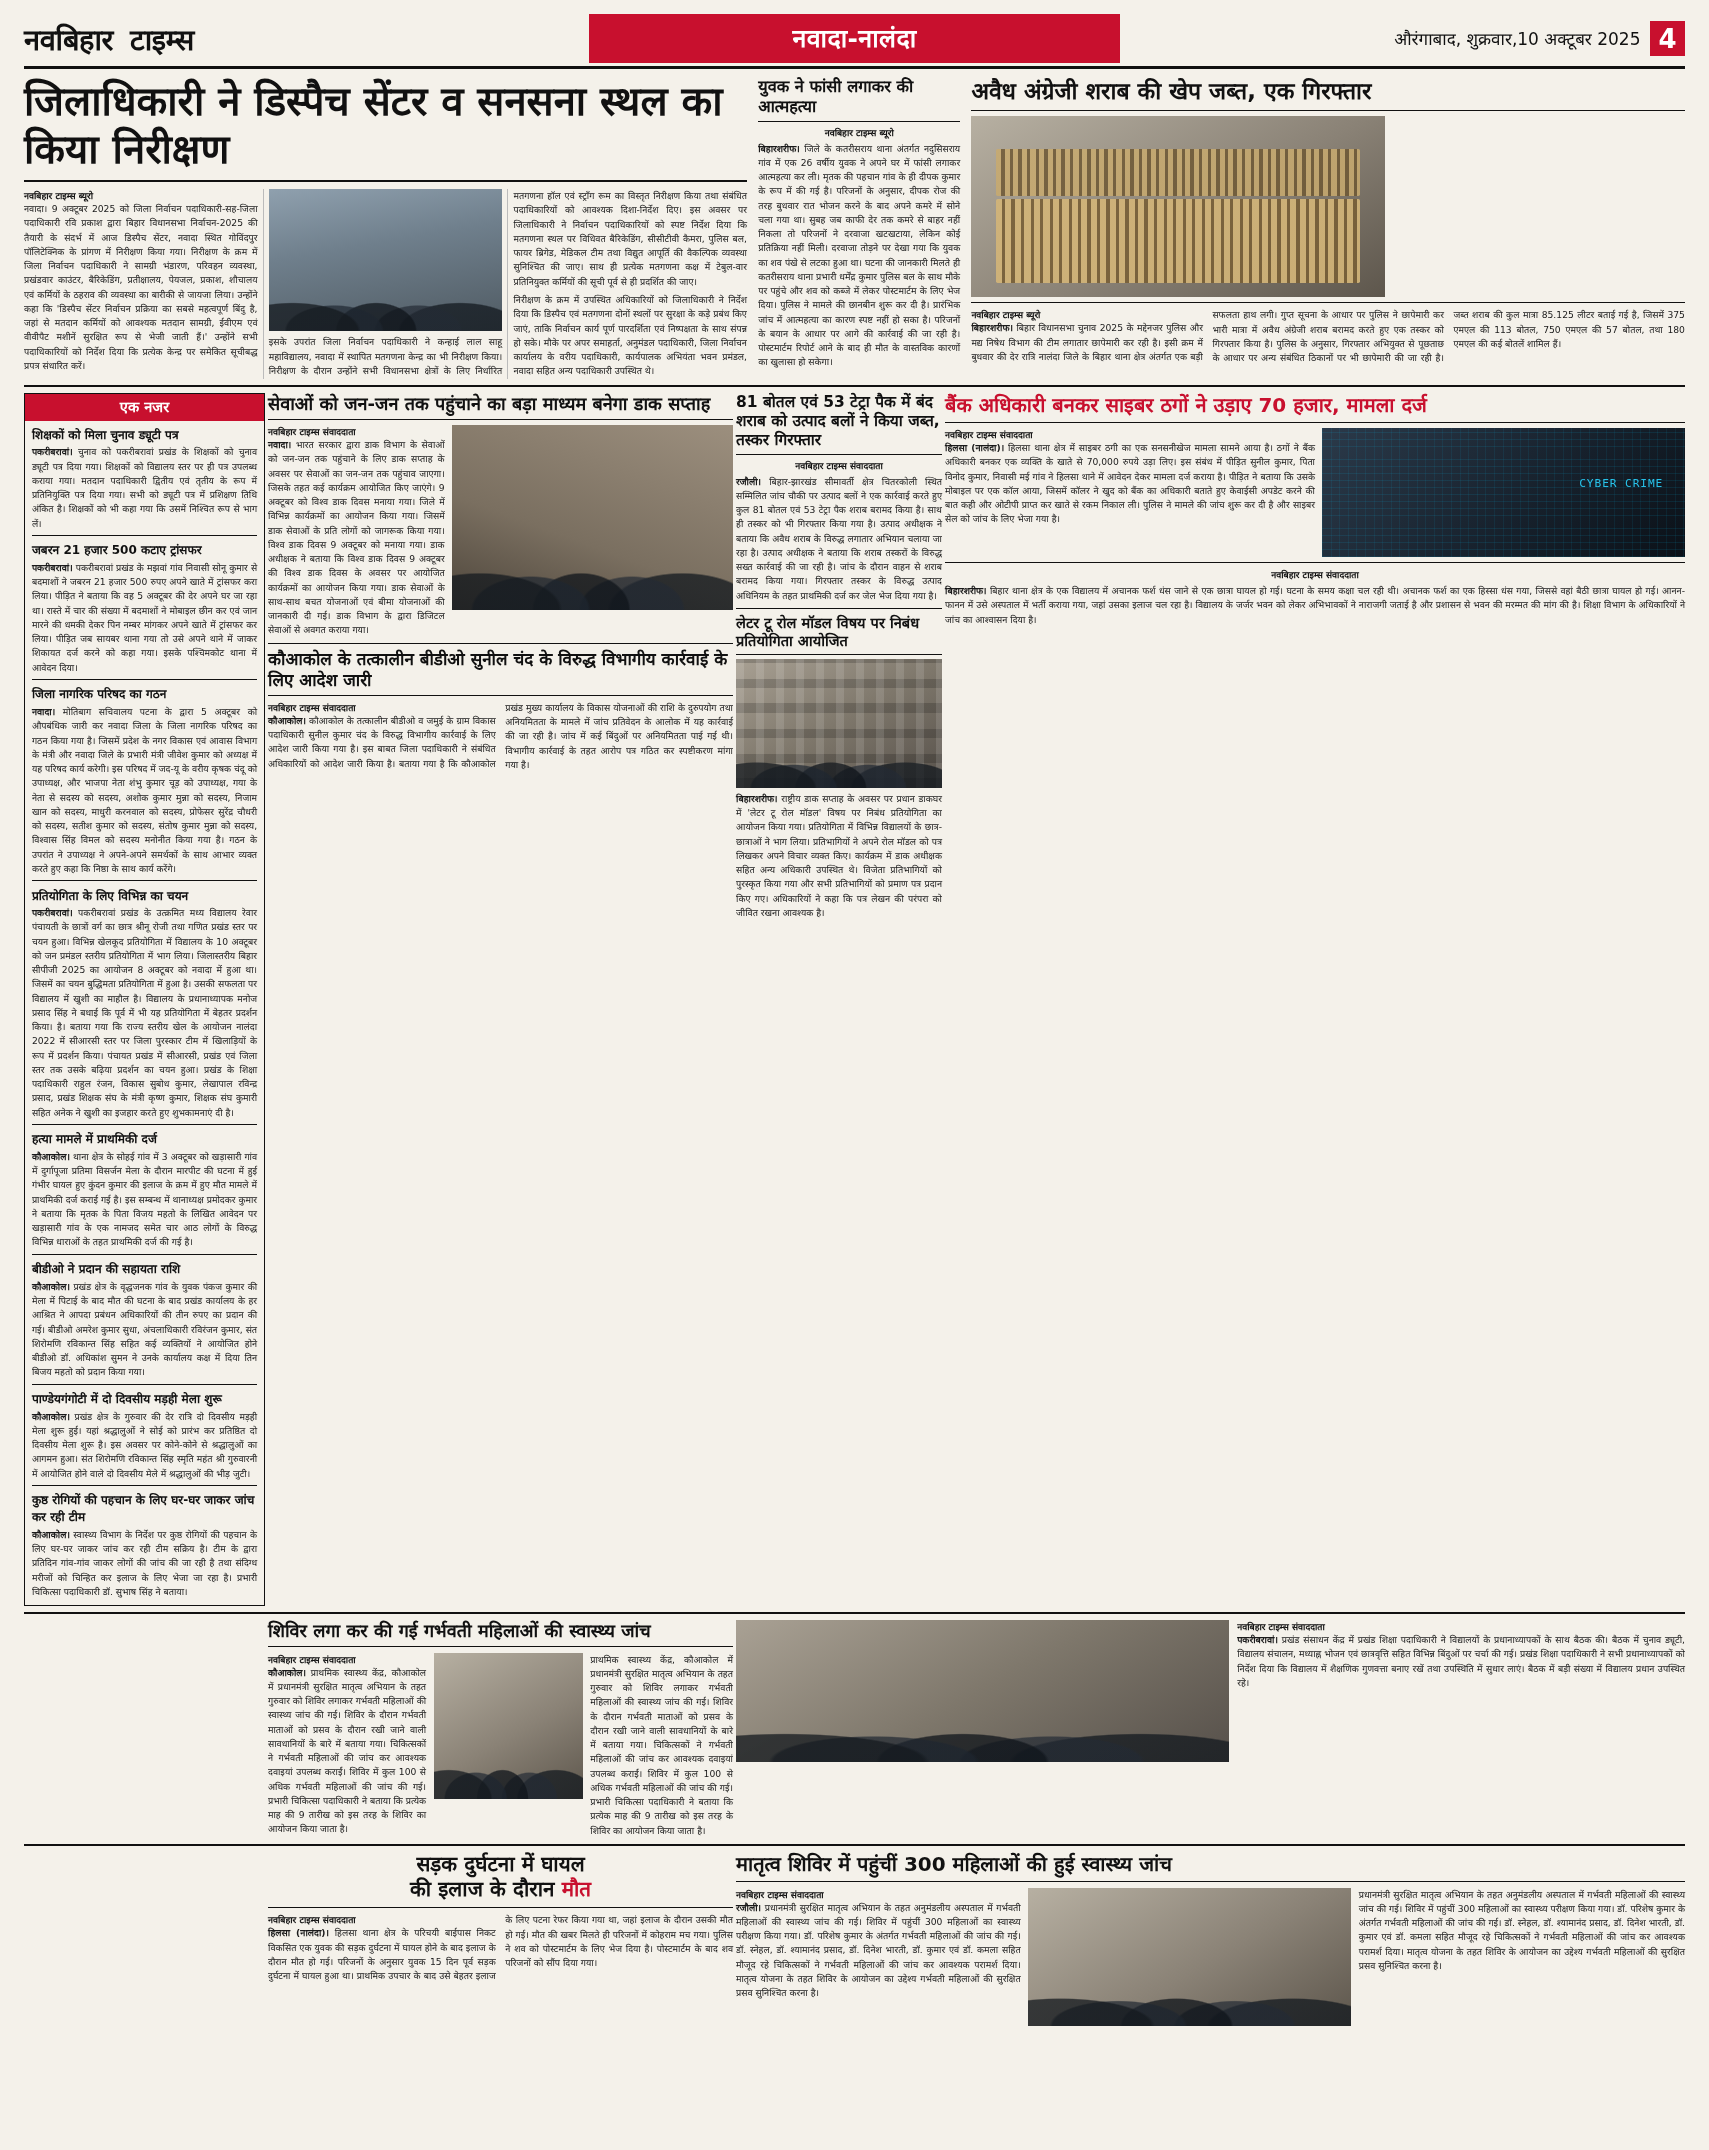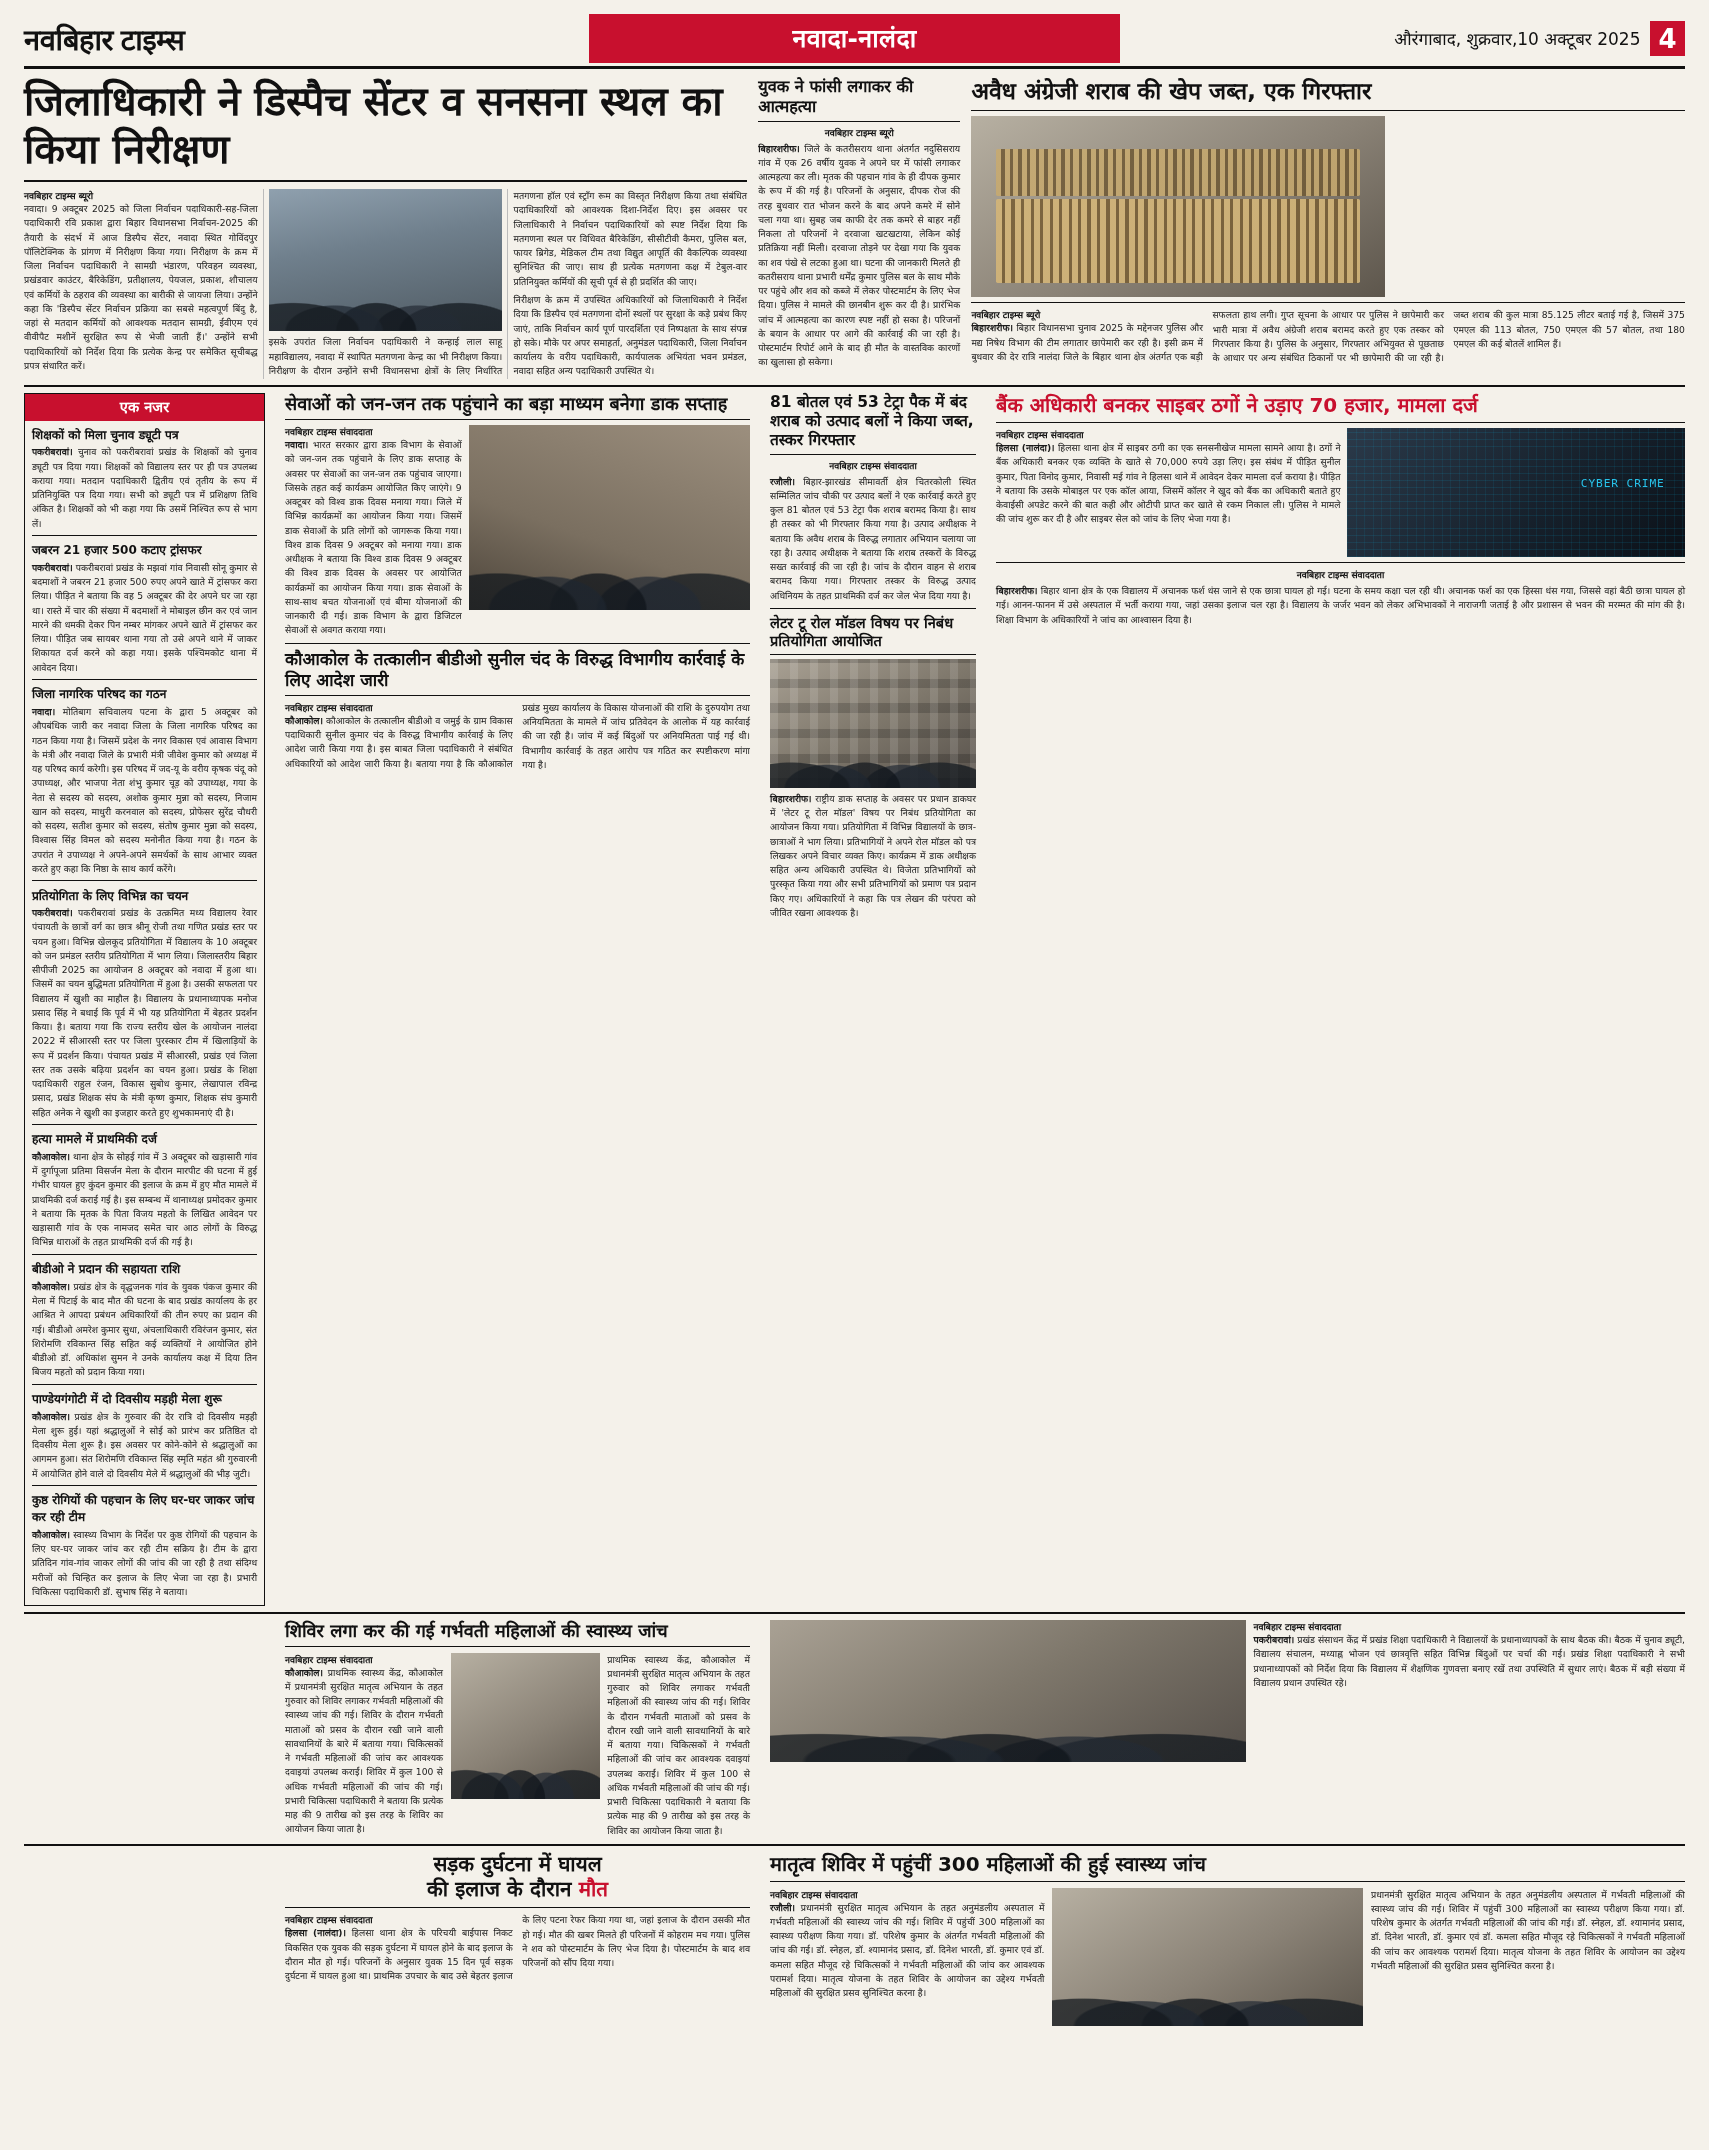--- a/index.html
+++ b/index.html
@@ -22,21 +22,21 @@
     border-bottom: 3px solid #111;
     padding-bottom: 6px;
     height: 52px;
   }
   .mh-left {
     flex: 0 0 34%;
     display: flex;
     align-items: center;
   }
   .mh-left .logo {
-    font-family: Liberation Sans, sans-serif;
+    font-family: Liberation Mono, monospace;
     font-weight: bold;
     font-size: 29px;
     letter-spacing: -0.4px;
     color: #111;
   }
   .mh-center {
     flex: 0 0 32%;
     display: flex;
     align-items: center;
     justify-content: center;
@@ -186,21 +186,21 @@
     font-weight: bold;
     font-family: "DejaVu Sans", sans-serif;
     color: #111;
     border-bottom: 2.2px solid #111;
     padding-bottom: 6px;
     margin-bottom: 6.9px;
   }
   .three-col { column-count: 3; column-gap: 11.2px; column-rule: 0.4px solid #bbb; }
   .two-col { column-count: 2; column-gap: 9.5px; }
 
-  .band { display: flex; gap: 20px; margin-top: 2px; }
+  .band { display: flex; gap: 3px; margin-top: 2px; }
 
   .nazar-box { border: 1.3px solid #111; padding: 6px 6.9px; }
   .nazar-title {
     background: #c8102e; color: #fff;
     font-family: "DejaVu Sans", sans-serif; font-weight: bold;
     font-size: 14.6px; text-align: center; padding: 2.6px 0 4.3px 0;
     margin: -6px -6.9px 5.2px -6.9px;
   }
   .brief-h {
     font-family: "DejaVu Sans", sans-serif; font-weight: bold;

